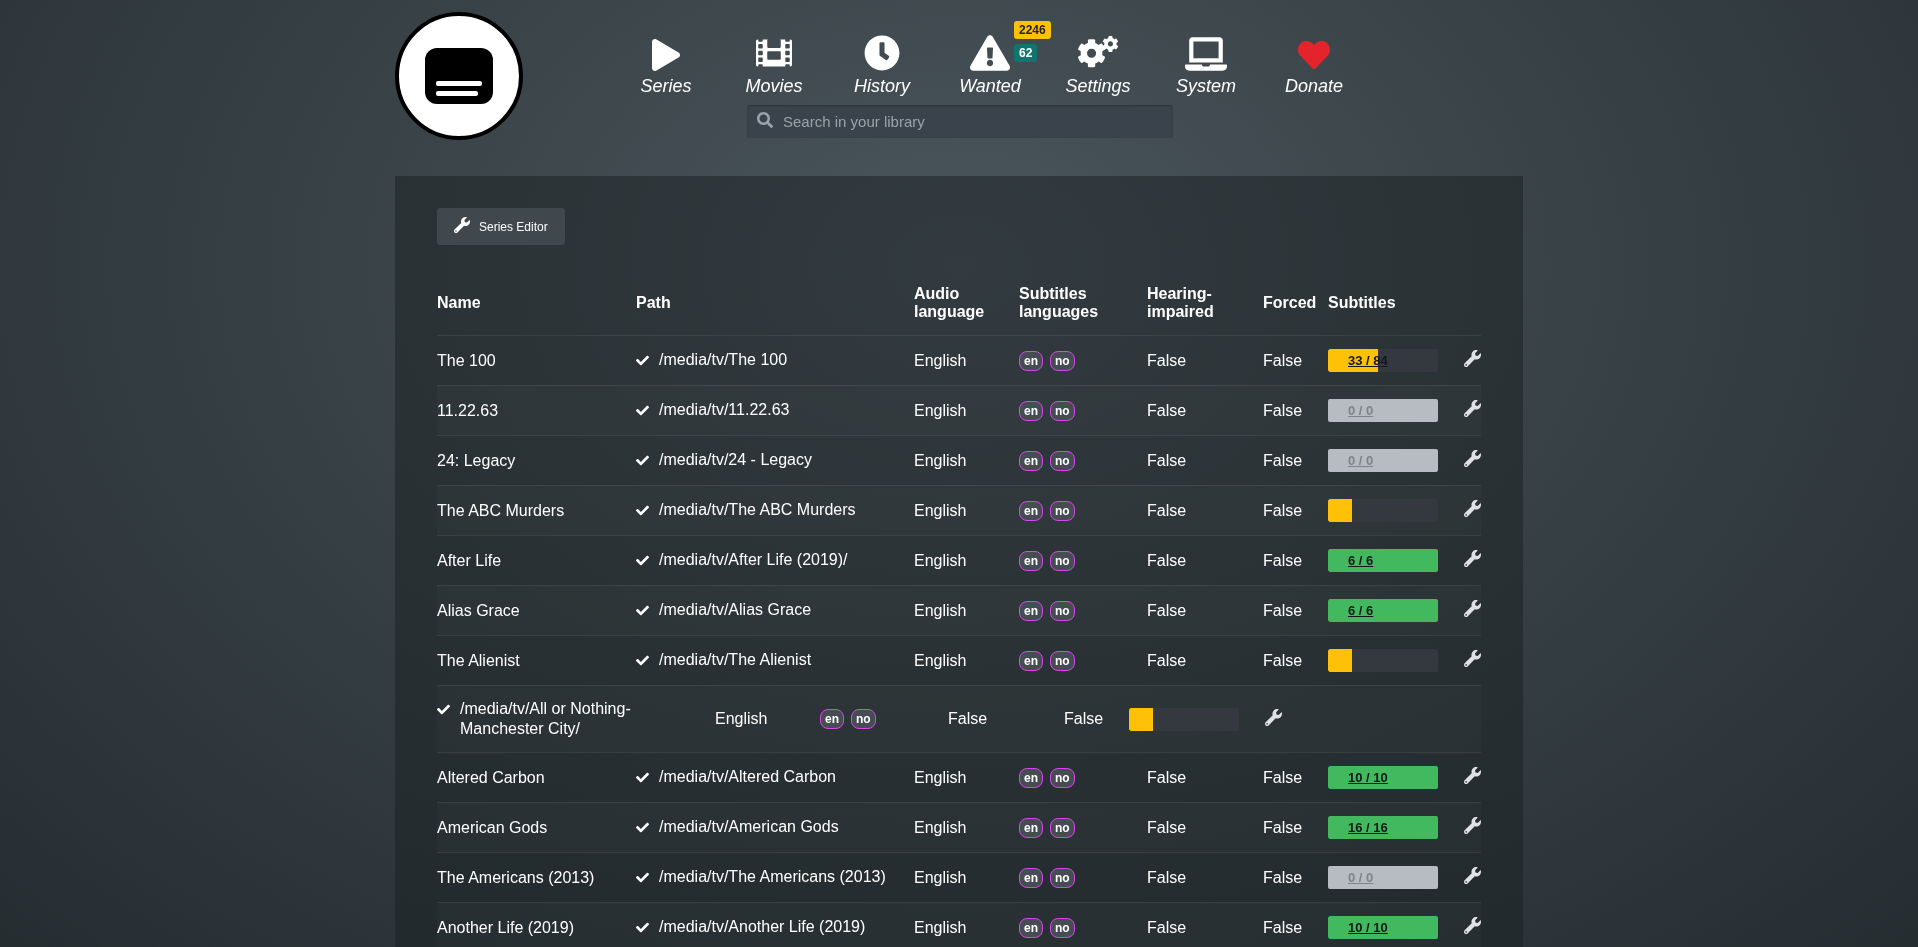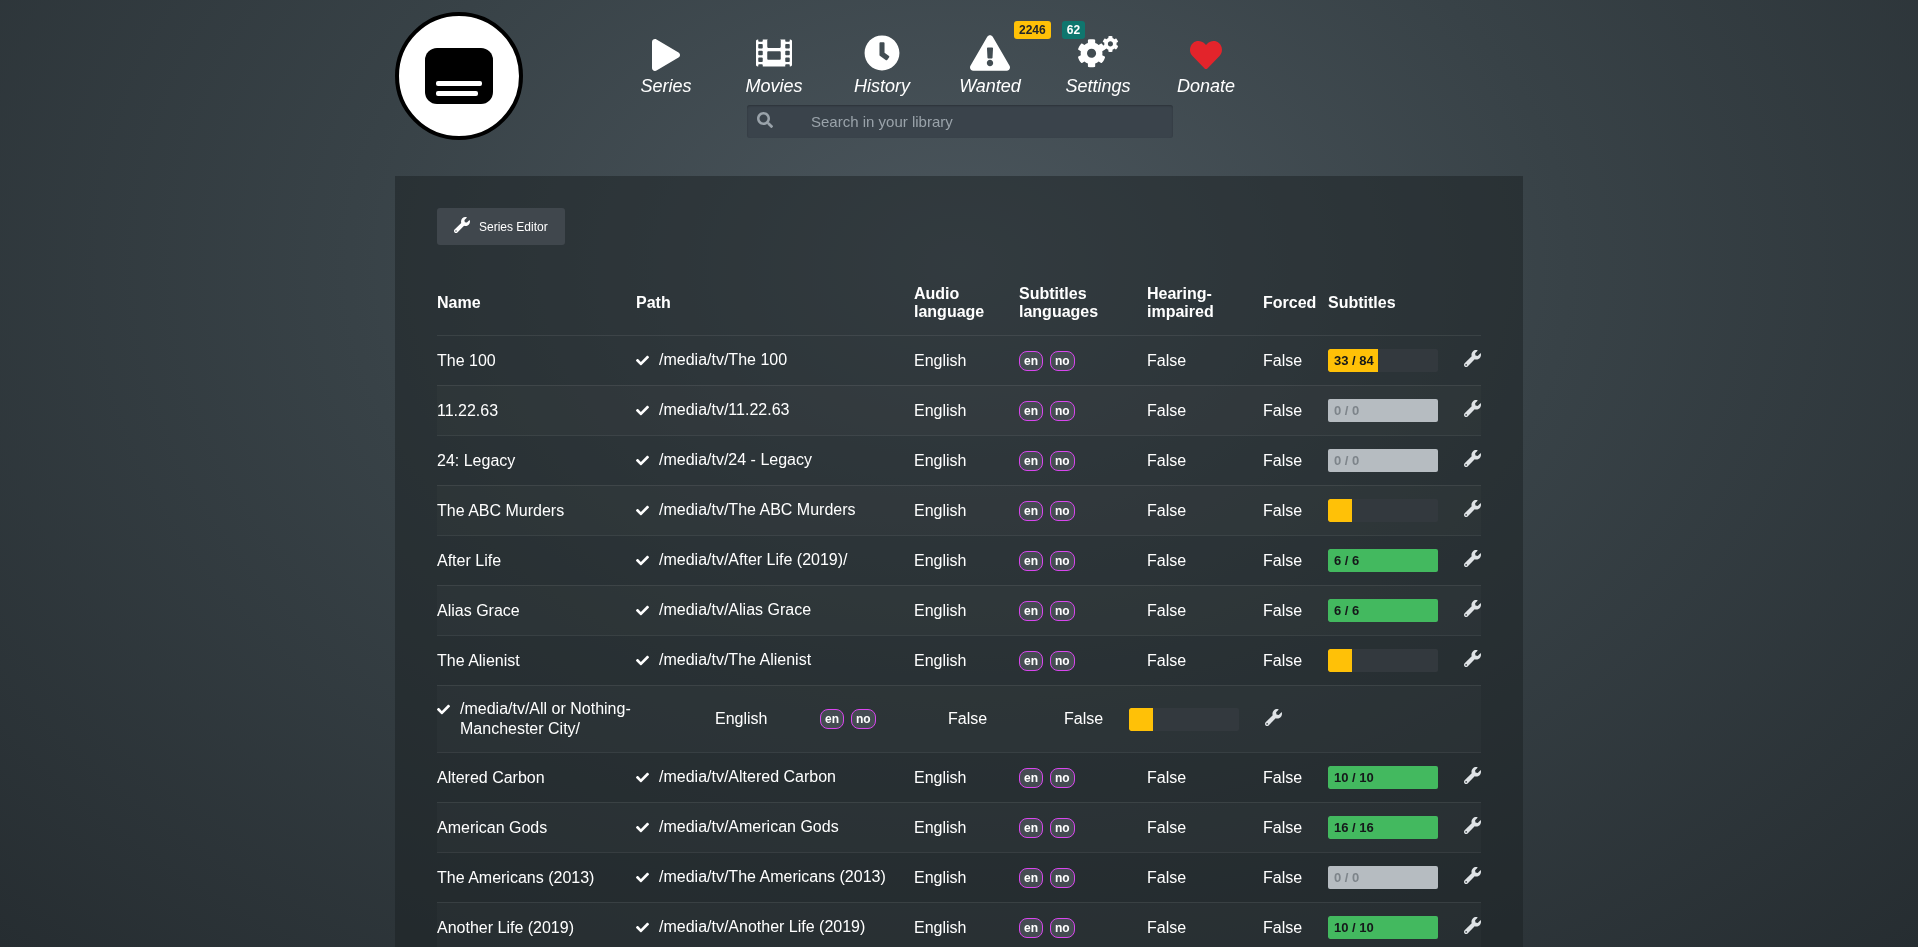--- a/index.html
+++ b/index.html
@@ -21,29 +21,29 @@
   .logo-card { width: 68px; height: 56px; background: #000; border-radius: 12px; position: relative; }
   .logo-line { position: absolute; left: 11px; right: 11px; height: 5px; background: #fff; border-radius: 2px; }
   .logo-line.l1 { bottom: 18px; }
   .logo-line.l2 { bottom: 8px; right: 15px; }
 
   nav { position: absolute; left: 217px; top: 27px; display: flex; }
   .nav-item { width: 108px; text-align: center; color: #fff; cursor: pointer; position: relative; }
   .nav-icon { height: 44px; display: flex; align-items: flex-end; justify-content: center; }
   .nav-icon svg { display: block; }
   .nav-label { font-size: 18px; margin-top: 5px; font-style: italic; }
-  .nav-badges { position: absolute; left: 78px; top: -6px; display: flex; flex-direction: row; gap: 11px; align-items: flex-start; justify-content: center; }
+  .nav-badges { position: absolute; left: 78px; top: -6px; display: flex; flex-direction: column; gap: 5px; align-items: flex-start; justify-content: center; }
   .nav-badge { font-size: 12px; font-weight: bold; padding: 3px 5px; border-radius: 3px; line-height: 1; }
   .nav-badge.yellow { color: #212529; }
   .nav-badge.green { color: #fff; }
 
   .searchbar {
     position: absolute; left: 352px; top: 105px; width: 426px; height: 33px;
     background: #3a434b; border-radius: 3px; display: flex; align-items: center;
-    padding: 0 10px; box-shadow: inset 0 1px 2px rgba(0,0,0,.25); gap: 28px;
+    padding: 0 10px; box-shadow: inset 0 1px 2px rgba(0,0,0,.25);
   }
   .searchbar svg { flex: none; margin-right: 8px; }
   .searchbar input {
     flex: 1; background: transparent; border: none; outline: none;
     color: #d4d9dd; font-size: 15px; font-family: "Liberation Sans", sans-serif;
   }
   .searchbar input::placeholder { color: #9aa3aa; }
 
   
   .panel {
@@ -73,21 +73,21 @@
   .check { flex: none; margin-right: 10px; margin-top: 2px; }
 
   .lang-badge {
     display: inline-block; min-width: 24px; text-align: center;
     background: #454c52; border: 1px solid #d946ef; color: #fff;
     font-size: 12px; font-weight: bold; padding: 2px 4px; border-radius: 8px; margin-right: 7px;
   }
 
   .progress { width: 110px; height: 23px; background: #33393e; border-radius: 2px; position: relative; overflow: hidden; }
   .progress .fill { position: absolute; left: 0; top: 0; bottom: 0; border-radius: 2px 0 0 2px; }
-  .progress .plabel { position: absolute; left: 6px; top: 0; line-height: 23px; font-size: 13px; font-weight: bold; color: #15181a; white-space: nowrap; }
+  .progress .plabel { position: absolute; left: 20px; top: 0; line-height: 23px; font-size: 13px; font-weight: bold; color: #15181a; white-space: nowrap; text-decoration: underline; }
   .progress.disabled { background: #b6bcc1; }
   .progress.disabled .plabel { color: #7d848a; }
 
   .wrench-btn { background: none; border: none; padding: 0; cursor: pointer; }
 </style>
 </head>
 <body>
 
 <div class="container">
 
@@ -143,20 +143,28 @@
       <div class="nav-item">
         <div class="nav-icon">
           <svg width="42" height="36" viewBox="0 0 680 560">
             <path fill="#fff" transform="translate(0,48) scale(0.92)" d="M487.4 315.7l-42.6-24.6c4.3-23.2 4.3-47 0-70.2l42.6-24.6c4.9-2.8 7.1-8.6 5.5-14-11.1-35.6-30-67.8-54.7-94.6-3.8-4.1-10-5.1-14.8-2.3L380.8 110c-17.9-15.4-38.5-27.3-60.8-35.1V25.8c0-5.6-3.9-10.5-9.4-11.7-36.7-8.2-74.3-7.8-109.2 0-5.5 1.2-9.4 6.1-9.4 11.7V75c-22.2 7.9-42.8 19.8-60.8 35.1L88.7 85.5c-4.9-2.8-11-1.9-14.8 2.3-24.7 26.7-43.6 58.9-54.7 94.6-1.7 5.4.6 11.2 5.5 14L67.3 221c-4.3 23.2-4.3 47 0 70.2l-42.6 24.6c-4.9 2.8-7.1 8.6-5.5 14 11.1 35.6 30 67.8 54.7 94.6 3.8 4.1 10 5.1 14.8 2.3l42.6-24.6c17.9 15.4 38.5 27.3 60.8 35.1v49.2c0 5.6 3.9 10.5 9.4 11.7 36.7 8.2 74.3 7.8 109.2 0 5.5-1.2 9.4-6.1 9.4-11.7v-49.2c22.2-7.9 42.8-19.8 60.8-35.1l42.6 24.6c4.9 2.8 11 1.9 14.8-2.3 24.7-26.7 43.6-58.9 54.7-94.6 1.5-5.5-.7-11.3-5.6-14.1zM256 336c-44.1 0-80-35.9-80-80s35.9-80 80-80 80 35.9 80 80-35.9 80-80 80z"></path>
             <path fill="#fff" transform="translate(408,0) scale(0.52)" d="M487.4 315.7l-42.6-24.6c4.3-23.2 4.3-47 0-70.2l42.6-24.6c4.9-2.8 7.1-8.6 5.5-14-11.1-35.6-30-67.8-54.7-94.6-3.8-4.1-10-5.1-14.8-2.3L380.8 110c-17.9-15.4-38.5-27.3-60.8-35.1V25.8c0-5.6-3.9-10.5-9.4-11.7-36.7-8.2-74.3-7.8-109.2 0-5.5 1.2-9.4 6.1-9.4 11.7V75c-22.2 7.9-42.8 19.8-60.8 35.1L88.7 85.5c-4.9-2.8-11-1.9-14.8 2.3-24.7 26.7-43.6 58.9-54.7 94.6-1.7 5.4.6 11.2 5.5 14L67.3 221c-4.3 23.2-4.3 47 0 70.2l-42.6 24.6c-4.9 2.8-7.1 8.6-5.5 14 11.1 35.6 30 67.8 54.7 94.6 3.8 4.1 10 5.1 14.8 2.3l42.6-24.6c17.9 15.4 38.5 27.3 60.8 35.1v49.2c0 5.6 3.9 10.5 9.4 11.7 36.7 8.2 74.3 7.8 109.2 0 5.5-1.2 9.4-6.1 9.4-11.7v-49.2c22.2-7.9 42.8-19.8 60.8-35.1l42.6 24.6c4.9 2.8 11 1.9 14.8-2.3 24.7-26.7 43.6-58.9 54.7-94.6 1.5-5.5-.7-11.3-5.6-14.1zM256 336c-44.1 0-80-35.9-80-80s35.9-80 80-80 80 35.9 80 80-35.9 80-80 80z"></path>
           </svg>
         </div>
         <div class="nav-label">Settings</div>
       </div>
 
+      <div class="nav-item">
+        <div class="nav-icon">
+          <svg width="42" height="34" viewBox="0 0 640 512">
+              <path fill="#fff" d="M624 416H381.5c-.7 19.8-14.7 32-32.7 32h-59.8c-18.7 0-33-17.5-32.8-32H16c-8.8 0-16 7.2-16 16v16c0 35.2 28.8 64 64 64h512c35.2 0 64-28.8 64-64v-16c0-8.8-7.2-16-16-16zM576 48c0-26.4-21.6-48-48-48H112C85.6 0 64 21.6 64 48v336h512V48zm-64 272H128V64h384v256z"></path>
+            </svg>
+        </div>
+        <div class="nav-label">System</div>
+      </div>
 
       <div class="nav-item">
         <div class="nav-icon">
           <svg width="36" height="32" viewBox="0 0 512 512">
               <path fill="#e3242b" d="M462.3 62.6C407.5 15.9 326 24.3 275.7 76.2L256 96.5l-19.7-20.3C186.1 24.3 104.5 15.9 49.7 62.6c-62.8 53.6-66.1 149.8-9.9 207.9l193.5 199.8c12.5 12.9 32.8 12.9 45.3 0l193.5-199.8c56.3-58.1 53-154.3-9.8-207.9z"></path>
             </svg>
         </div>
         <div class="nav-label">Donate</div>
       </div>
     </nav>

